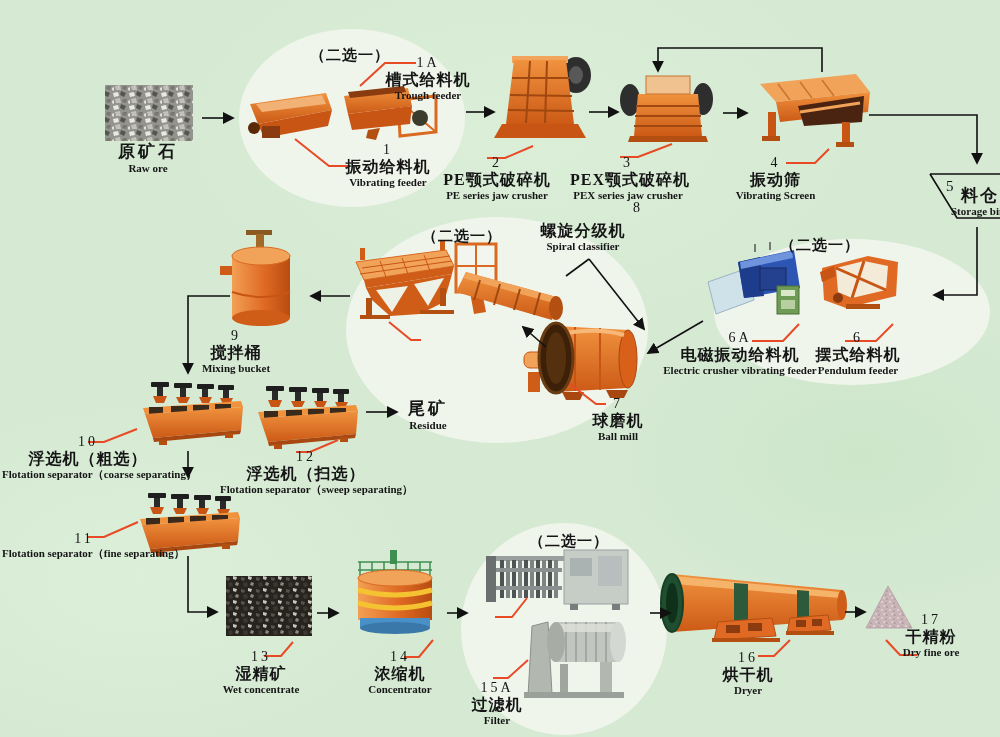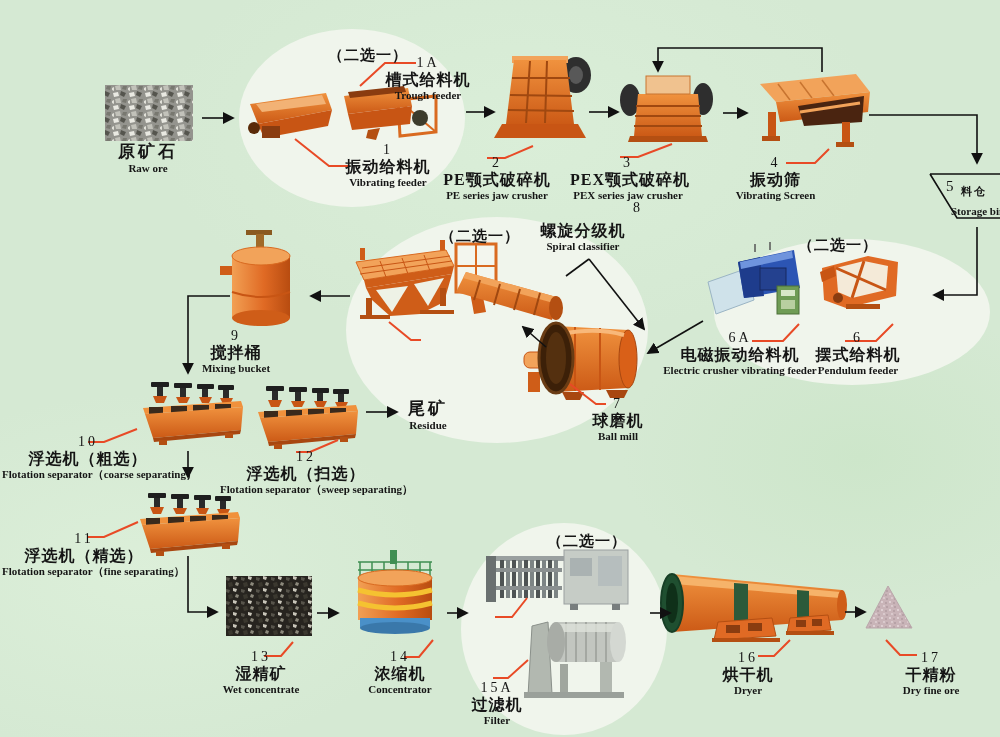--- a/index.html
+++ b/index.html
@@ -11,24 +11,24 @@
       radial-gradient(ellipse 420px 260px at 14% 78%, #dcefd9, rgba(220,239,217,0) 70%),
       radial-gradient(ellipse 340px 220px at 86% 62%, #cde6ca, rgba(205,230,202,0) 70%);
     font-family:"Liberation Serif","DejaVu Serif",serif;
   }
   svg.layer{position:absolute;left:0;top:0;}
   .lbl{position:absolute;text-align:center;color:#151515;line-height:1.15;}
   .lbl .num{font-size:14px;letter-spacing:3px;font-weight:400;}
   .lbl .zh{font-size:16px;font-weight:700;letter-spacing:1px;white-space:nowrap;}
   .lbl .zh.big{font-size:17px;letter-spacing:3px;}
   .lbl .en{font-size:11px;font-weight:700;white-space:nowrap;}
-  .choice{position:absolute;width:116px;text-align:right;font-size:15px;font-weight:700;
+  .choice{position:absolute;width:116px;text-align:center;font-size:15px;font-weight:700;
           color:#151515;letter-spacing:1px;white-space:nowrap;}
   .bin-num{position:absolute;left:946px;top:178px;font-size:15px;color:#151515;}
-  .bin-zh{position:absolute;left:961px;top:184px;font-size:11px;font-weight:700;letter-spacing:2px;color:#151515;white-space:nowrap;}
+  .bin-zh{position:absolute;left:961px;top:184px;font-size:17px;font-weight:700;letter-spacing:2px;color:#151515;white-space:nowrap;}
   .bin-en{position:absolute;left:951px;top:205px;font-size:11px;font-weight:700;color:#151515;white-space:nowrap;}
   .scan-strip{position:absolute;left:112px;top:731px;width:888px;height:6px;
     background:linear-gradient(90deg,#7a7a6e,#3a3a30 20%,#5050446 50%,#44443a 75%,#80807222);
     opacity:.85;}
 </style>
 </head>
 <body>
 
 <div class="stage">
 
@@ -443,21 +443,20 @@
 </div>
 
 <div class="lbl" style="left:220px;top:449px;width:172px;">
   <div class="num">12</div>
   <div class="zh">浮选机（扫选）</div>
   <div class="en">Flotation separator（sweep separating）</div>
 </div>
 
 <div class="lbl" style="left:2px;top:531px;width:164px;">
   <div class="num">11</div>
-  <div class="zh">浮选机（精选）</div>
   <div class="en">Flotation separator（fine separating）</div>
 </div>
 
 <div class="lbl" style="left:399px;top:399px;width:58px;">
   <div class="zh big">尾矿</div>
   <div class="en">Residue</div>
 </div>
 
 <div class="lbl" style="left:210px;top:649px;width:102px;">
   <div class="num">13</div>
@@ -477,21 +476,21 @@
   <div class="zh">过滤机</div>
   <div class="en">Filter</div>
 </div>
 
 <div class="lbl" style="left:697px;top:650px;width:102px;">
   <div class="num">16</div>
   <div class="zh">烘干机</div>
   <div class="en">Dryer</div>
 </div>
 
-<div class="lbl" style="left:879px;top:650px;width:104px;text-align:center;">
+<div class="lbl" style="left:879px;top:612px;width:104px;text-align:center;">
   <div class="num">17</div>
   <div class="zh">干精粉</div>
   <div class="en">Dry fine ore</div>
 </div>
 
 <div class="scan-strip"></div>
 
 </div>
 
 </body></html>

